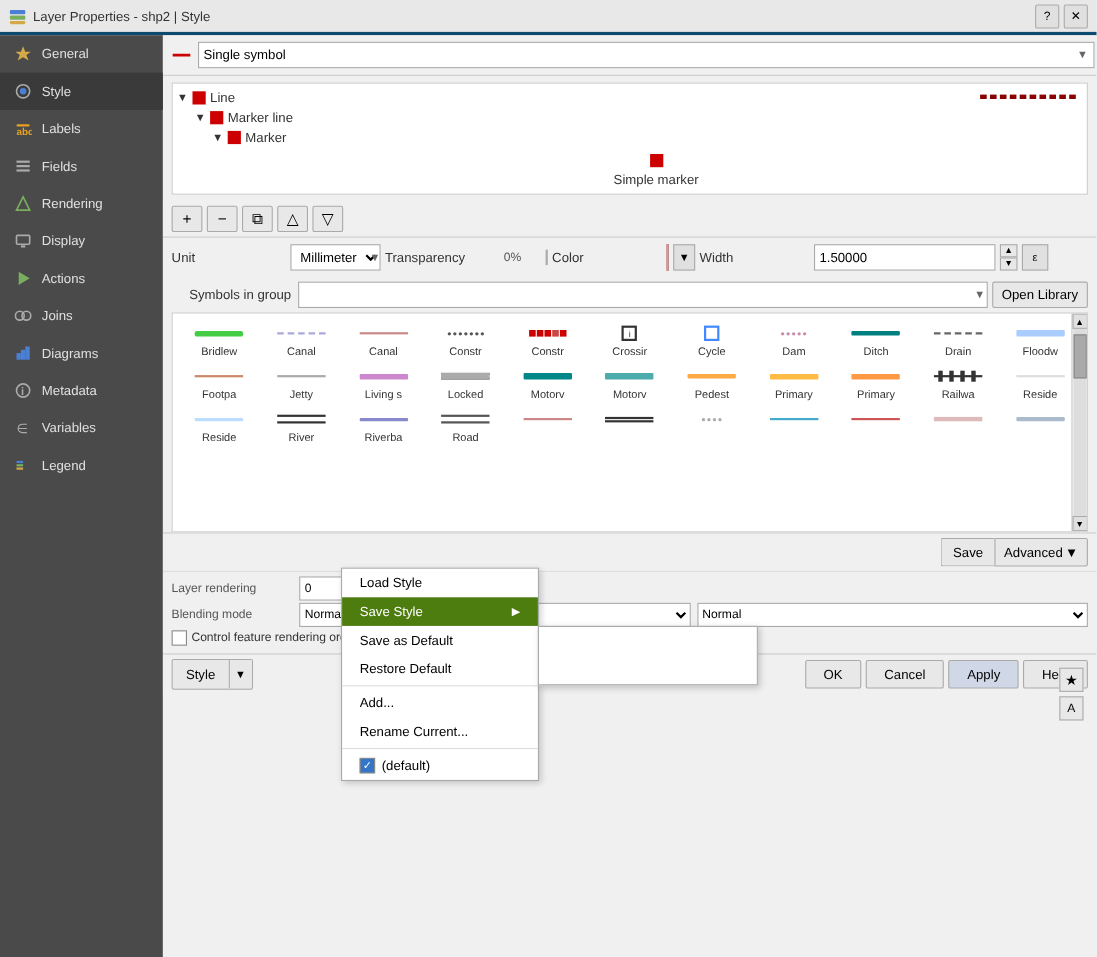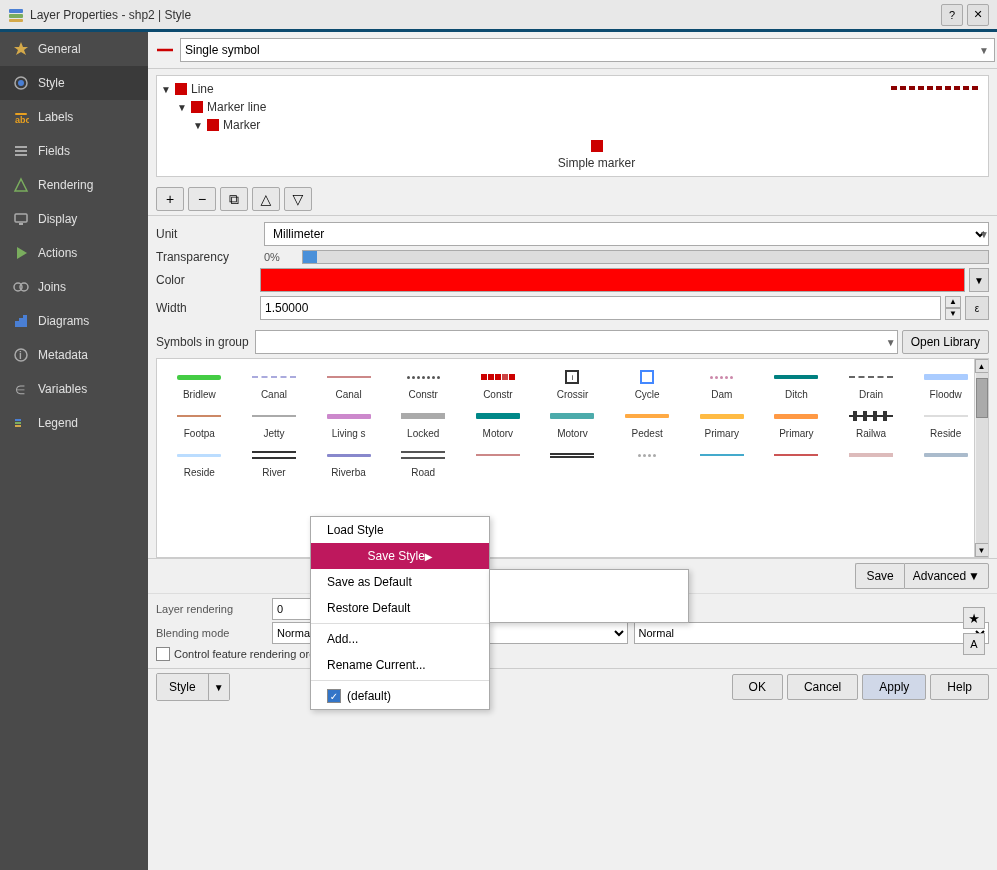--- a/index.html
+++ b/index.html
@@ -102,21 +102,21 @@
       cursor: pointer;
       display: flex; align-items: center; justify-content: center;
       font-size: 14px;
       border-radius: 2px;
     }
 
     
     .props-form {
       padding: 6px 8px;
       display: flex;
-      flex-direction: column;
+      flex-direction: row;
       gap: 4px;
     }
     .prop-row {
       display: flex;
       align-items: center;
       gap: 8px;
     }
     .prop-label { width: 100px; color: #333; font-size: 12px; flex-shrink: 0; }
     .prop-select {
       flex: 1;
@@ -137,21 +137,21 @@
     .spin-btn { width: 16px; height: 11px; border: 1px solid #aaa; background: #e8e8e8; cursor: pointer; display: flex; align-items: center; justify-content: center; font-size: 8px; line-height: 1; }
     .expr-btn { width: 24px; height: 24px; border: 1px solid #aaa; background: #e0e0e0; cursor: pointer; display: flex; align-items: center; justify-content: center; font-size: 10px; }
 
     
     .library-section {
       padding: 4px 8px;
       display: flex;
       flex-direction: column;
       gap: 4px;
     }
-    .lib-row { display: flex; align-items: center; gap: 6px; }
+    .lib-row { display: flex; align-items: center; gap: 6px; margin-left: 16px; }
     .lib-label { color: #333; font-size: 12px; flex-shrink: 0; }
     .lib-input { flex: 1; height: 24px; border: 1px solid #aaa; background: white; }
     .lib-btn {
       padding: 2px 8px;
       height: 24px;
       border: 1px solid #aaa;
       background: #e8e8e8;
       cursor: pointer;
       font-size: 12px;
       border-radius: 2px;
@@ -191,21 +191,21 @@
       pointer-events: all;
     }
     .menu-item {
       padding: 6px 16px;
       cursor: pointer;
       font-size: 12px;
       display: flex;
       align-items: center;
       justify-content: space-between;
     }
-    .menu-item.active { background: #be185d; color: white; justify-content: center; }
+    .menu-item.active { background: #4d7c0f; color: white; }
     .menu-arrow { font-size: 10px; }
     .submenu {
       position: absolute;
       left: 100%;
       top: 26px;
       background: white;
       border: 1px solid #aaa;
       box-shadow: 2px 2px 6px rgba(0,0,0,0.2);
       min-width: 200px;
       z-index: 201;

